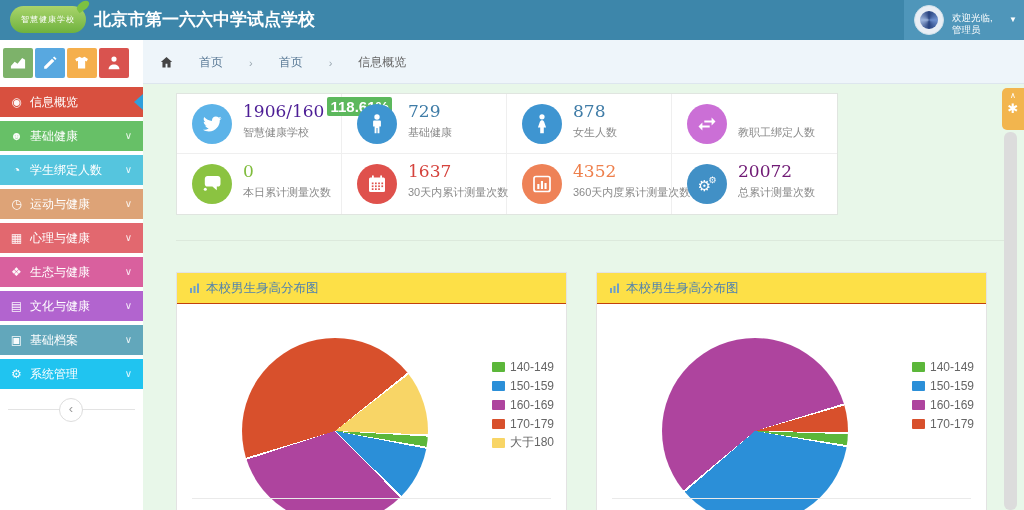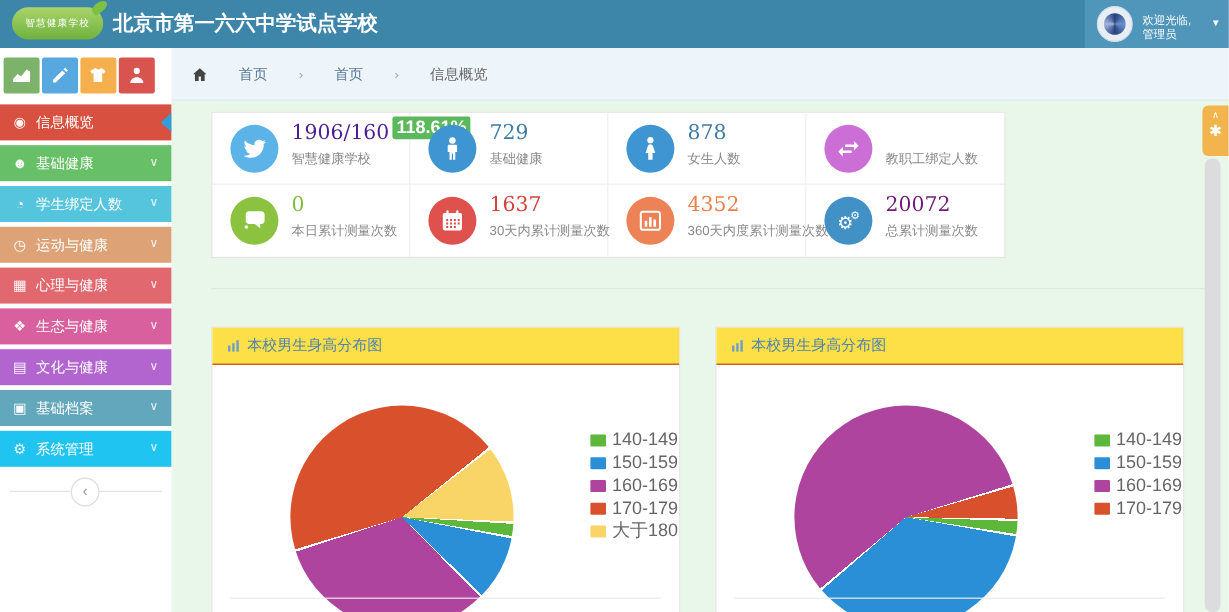--- a/index.html
+++ b/index.html
@@ -69,21 +69,21 @@
 
   
   .panel{position:absolute;top:272px;width:391px;height:250px;background:#fff;border:1px solid #e3e3e3;box-sizing:border-box;}
   .panel-hd{position:relative;height:30px;background:#fde047;border-bottom:1px solid #c2410c;}
   .panel-hd svg{position:absolute;left:12px;top:9px;}
   .panel-title{position:absolute;left:29px;line-height:30px;font-size:12.5px;color:#4e81b0;}
   .pie{position:absolute;left:65px;top:65px;width:186px;height:186px;border-radius:50%;}
   .legend{position:absolute;left:315px;top:84px;}
   .lg-item{display:flex;align-items:center;height:19px;cursor:pointer;}
   .sw{width:13px;height:10px;border-radius:1px;margin-right:5px;}
-  .lg-lab{font-size:15px;color:#666;white-space:nowrap;}
+  .lg-lab{font-size:12px;color:#666;white-space:nowrap;}
   .pfoot{position:absolute;left:15px;right:15px;top:225px;border-top:1px solid #eaeaea;}
 
   
   .float-tab{position:absolute;left:1002px;top:88px;width:22px;height:42px;background:#f2b54e;
              border-radius:5px 0 0 5px;color:#fff;text-align:center;cursor:pointer;}
   .float-caret{display:block;font-size:8px;line-height:10px;margin-top:3px;}
   .float-flower{display:block;font-size:13px;line-height:16px;}
   .scroll-thumb{position:absolute;left:1004px;top:132px;width:13px;height:378px;background:#dcdcdc;border-radius:6px;}
 </style>
 </head>

